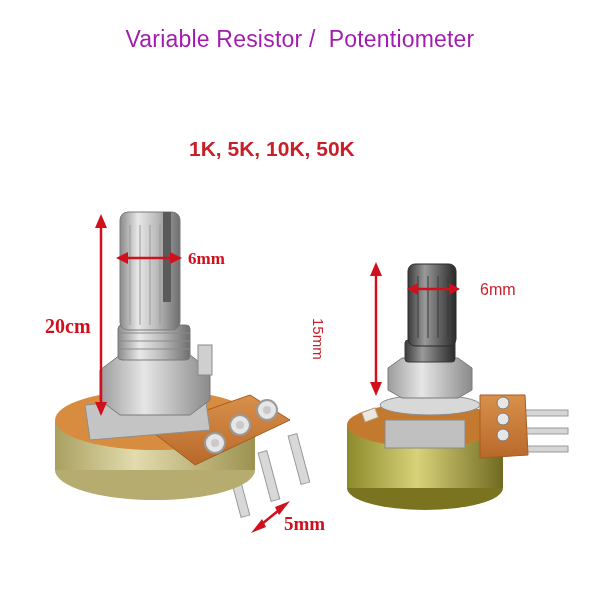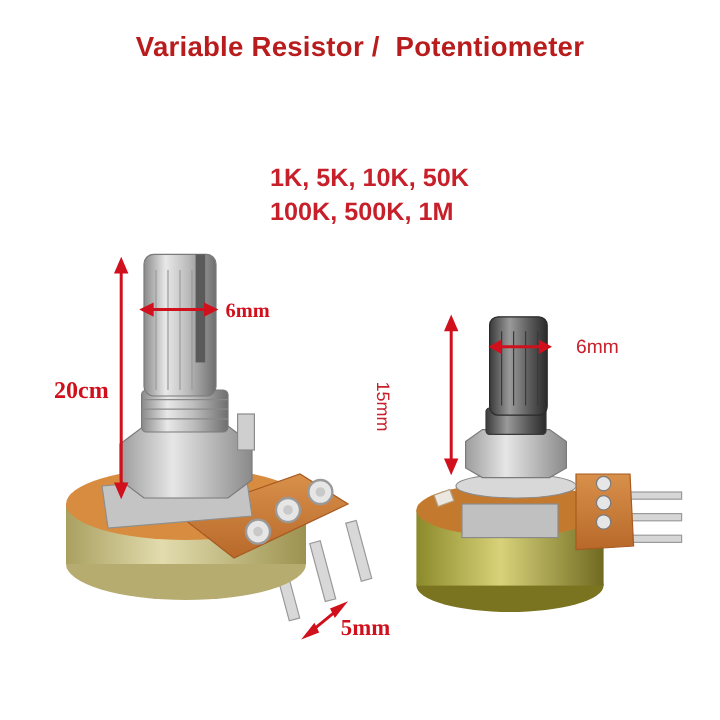--- a/index.html
+++ b/index.html
@@ -1,31 +1,30 @@
 <!DOCTYPE html>
 <html><head>
   <meta charset="utf-8">
   <style>
     html, body { margin: 0; padding: 0; }
     body { width: 600px; height: 600px; background: #ffffff; position: relative; overflow: hidden; font-family: "Liberation Sans", sans-serif; }
-    .title { position: absolute; top: 26px; left: 0; width: 600px; text-align: center; font-weight: bold; font-size: 23px; color: #b91c1c; letter-spacing: 0.2px; white-space: pre; }
+    .title { position: absolute; top: 26px; left: 0; width: 600px; text-align: center; font-weight: normal; font-size: 23px; color: #a21caf; letter-spacing: 0.2px; white-space: pre; }
     .values { position: absolute; left: 189px; top: 135px; font-weight: bold; font-size: 21px; line-height: 28px; color: #c8202a; }
-    .values div { white-space: pre; margin-left: 36px; }
+    .values div { white-space: pre; }
     .label-serif { position: absolute; font-family: "Liberation Serif", serif; font-weight: bold; color: #d0101c; }
     .label-sans { position: absolute; font-family: "Liberation Sans", sans-serif; color: #c8202a; }
     svg.art { position: absolute; left: 0; top: 0; }
   </style>
 </head>
 <body>
 
 <div class="title">Variable Resistor /  Potentiometer</div>
 
 <div class="values">
   <div>1K, 5K, 10K, 50K</div>
-  <div>100K, 500K, 1M</div>
 </div>
 
 <svg class="art" width="600" height="600" viewBox="0 0 600 600">
   <defs>
     <linearGradient id="shaftGrad" x1="0" x2="1" y1="0" y2="0">
       <stop offset="0" stop-color="#8a8a8a"></stop>
       <stop offset="0.3" stop-color="#e8e8e8"></stop>
       <stop offset="0.6" stop-color="#bdbdbd"></stop>
       <stop offset="1" stop-color="#6e6e6e"></stop>
     </linearGradient>

